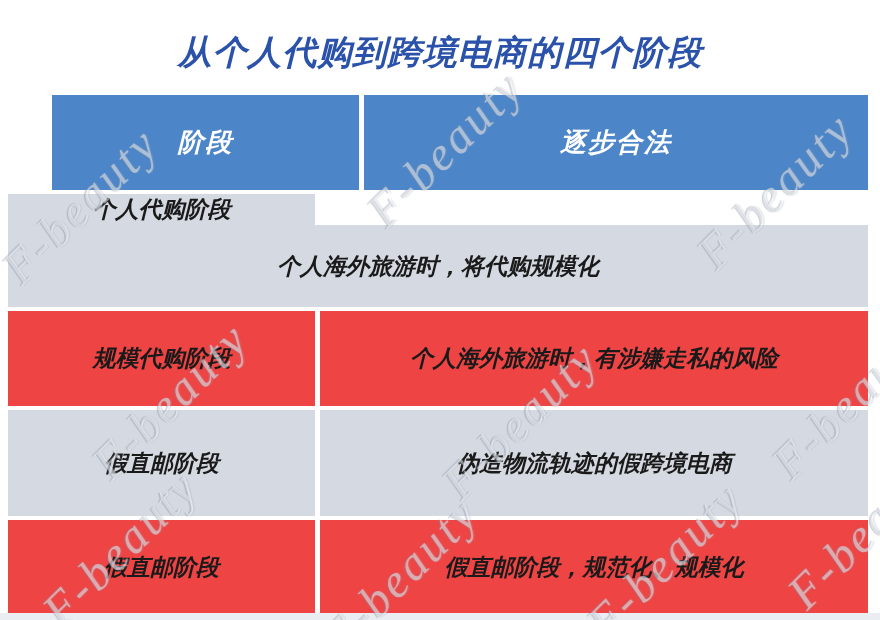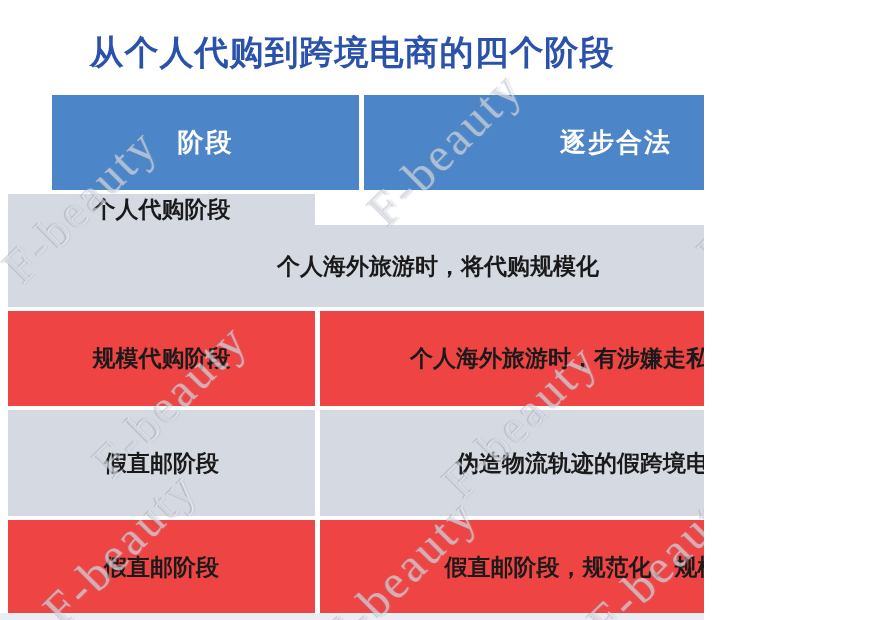--- a/index.html
+++ b/index.html
@@ -3,24 +3,25 @@
 <meta charset="utf-8">
 <style>
   html, body {
     margin: 0;
     padding: 0;
     background: #ffffff;
     font-family: "Liberation Sans", "DejaVu Sans", sans-serif;
   }
   .page {
     position: relative;
-    width: 704px;
+    width: 880px;
     height: 620px;
     background: #ffffff;
     overflow: hidden;
+    font-style: italic;
   }
   .title {
     position: absolute;
     left: 0;
     top: 30px;
     width: 100%;
     text-align: center;
     font-size: 34px;
     font-weight: 800;
     letter-spacing: 1px;

